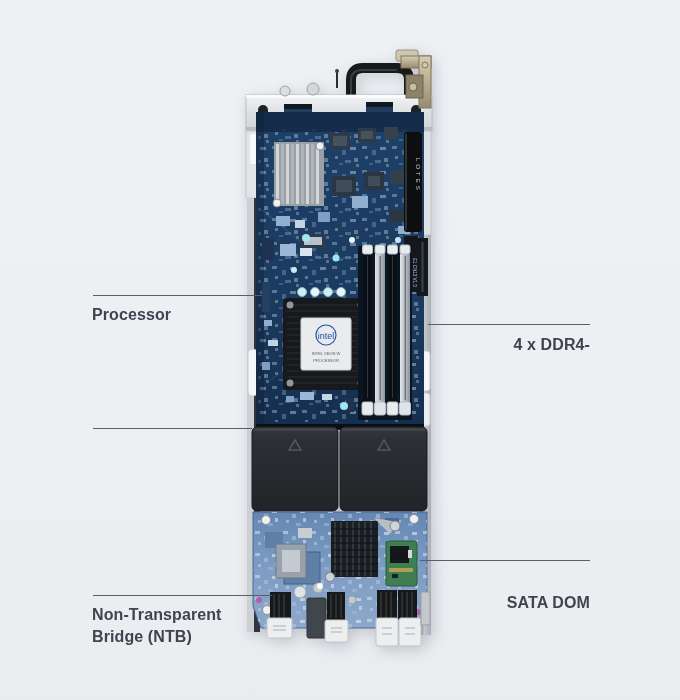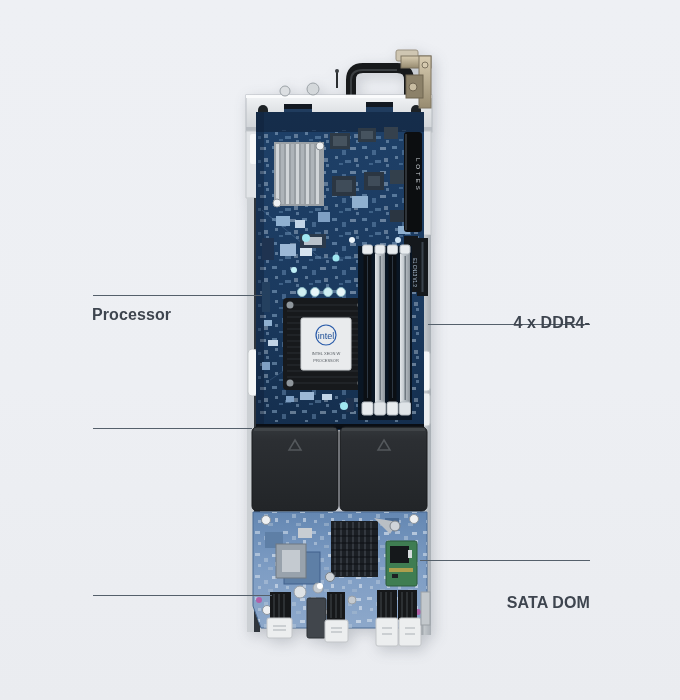--- a/index.html
+++ b/index.html
@@ -380,28 +380,30 @@
       </g>
     </g>
   </svg>
 
   <div class="leader" style="left:93px;top:295px;width:169px;"></div>
   <div class="callout-label" style="left:92px;top:304px;width:200px;">
     <span>Processor</span>
   </div>
 
   <div class="leader" style="left:428px;top:324px;width:162px;"></div>
-  <div class="callout-label right" style="right:90px;top:312px;width:220px;">
+  <div class="callout-label right" style="right:90px;top:334px;width:220px;">
     <span>4 x DDR4-</span>
   </div>
 
   <div class="leader" style="left:93px;top:428px;width:159px;"></div>
 
   <div class="leader" style="left:420px;top:560px;width:170px;"></div>
   <div class="callout-label right" style="right:90px;top:592px;width:220px;">
     <span>SATA DOM</span>
   </div>
 
   <div class="leader" style="left:93px;top:595px;width:179px;"></div>
   <div class="callout-label" style="left:92px;top:604px;width:220px;">
+    <span>Non-Transparent</span>
+    <span>Bridge (NTB)</span>
   </div>
 
 </div>
 
 </body></html>

